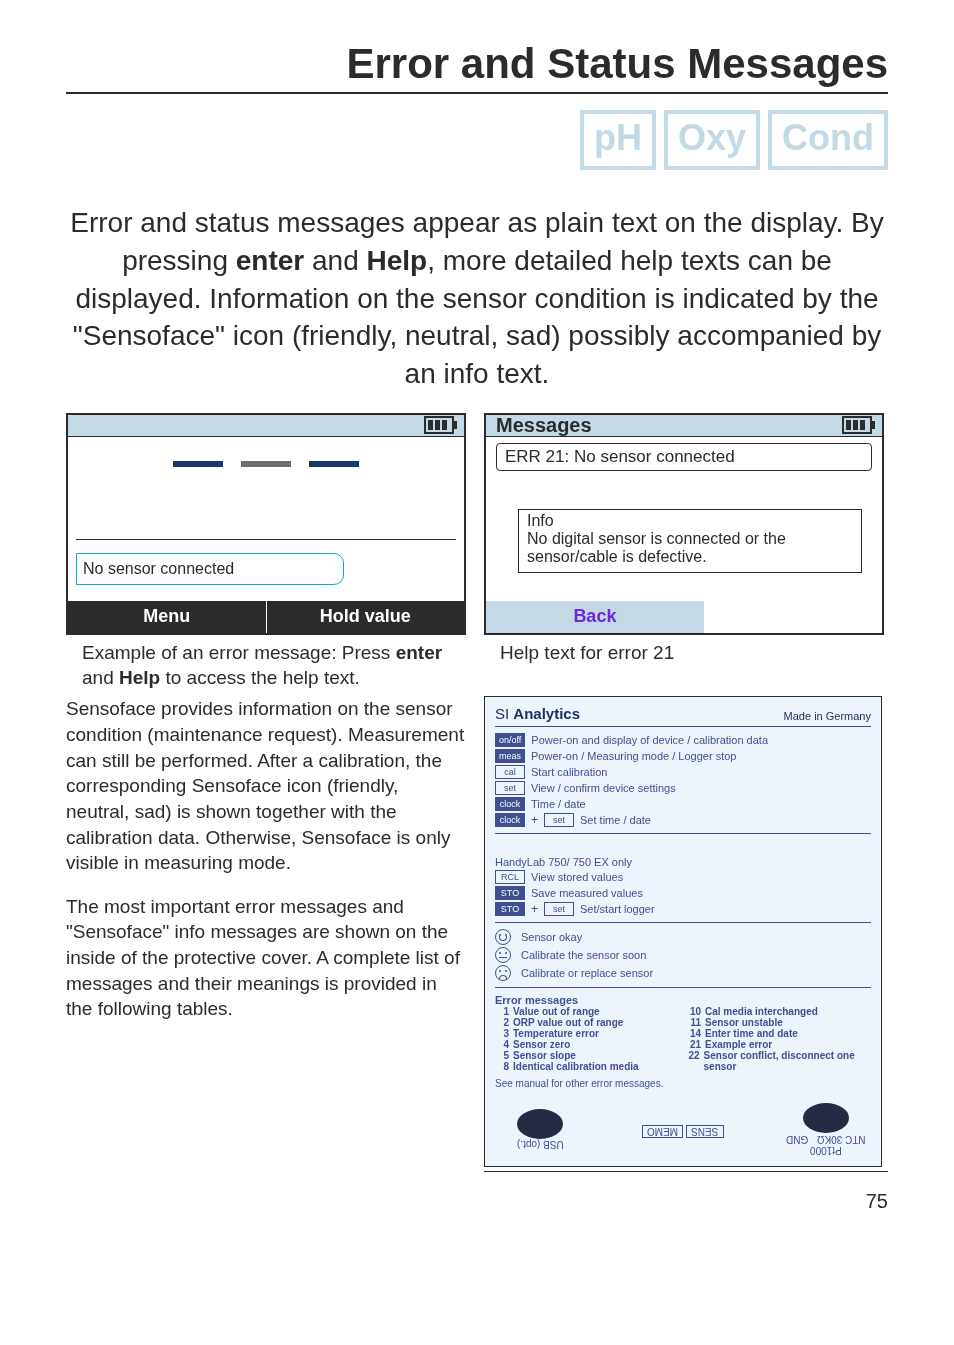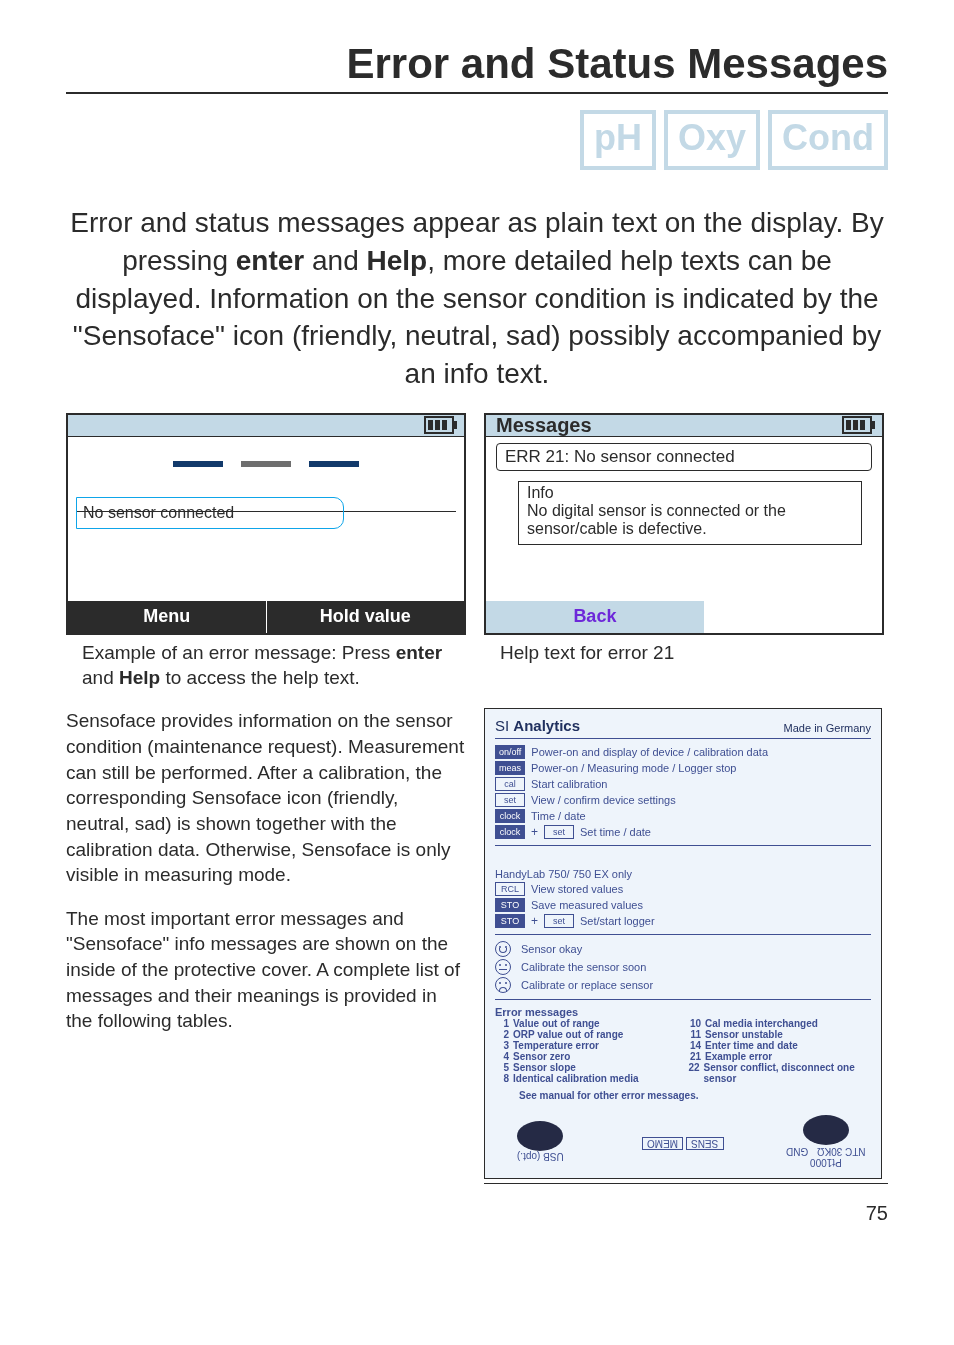--- a/index.html
+++ b/index.html
@@ -113,20 +113,21 @@
   }
   .battery-cells span {
     width: 5px; background: #2b2b2b;
   }
 
   .display-main {
     flex: 1;
     display: flex;
     flex-direction: column;
     padding: 6px 8px 4px 8px;
+    gap: 28px;
   }
   .squint-row {
     display: flex;
     justify-content: center;
     gap: 18px;
     margin-top: 18px;
   }
   .squint {
     width: 50px;
     height: 6px;
@@ -203,21 +204,21 @@
   }
   .softkey-blank {
     flex: 1;
     background: #fff;
   }
 
   
   .caption-row {
     display: flex;
     gap: 18px;
-    margin-bottom: 18px;
+    margin-bottom: 6px;
   }
   .caption {
     width: 400px;
     font-size: 19px;
     line-height: 1.3;
     padding-left: 16px;
     box-sizing: border-box;
     font-weight: 300;
   }
 
@@ -284,21 +285,21 @@
   .mouth { position:absolute; left:3px; right:3px; bottom:3px; height:4px; border:1px solid #3f4f92; border-top:none; border-radius:0 0 8px 8px; }
   .mouth-flat { border:none; border-bottom:1px solid #3f4f92; height:1px; bottom:4px; border-radius:0; }
   .mouth-sad { border:1px solid #3f4f92; border-bottom:none; border-radius:8px 8px 0 0; bottom:0; height:4px; }
 
   .err-grid {
     display:flex; gap:8px; font-size:10px; font-weight:700; color:#3f4f92;
   }
   .err-grid > div { flex:1; }
   .err-grid .row { display:flex; gap:4px; font-weight:700; }
   .err-grid .num { width:14px; text-align:right; }
-  .see-manual { font-size:10px; font-weight:700; margin-top:6px; color:#3f4f92;margin-left:24px;}
+  .see-manual { font-size:10px; font-weight:400; margin-top:6px; color:#3f4f92;}
   .jack-row {
     display:flex; justify-content:space-between; align-items:center; margin-top:14px;
   }
   .jack { width:46px; height:30px; background:#252a45; border-radius:50%; }
   .jack-box { display:flex; flex-direction:column; align-items:center; width:90px; }
   .upside { transform: rotate(180deg); display:inline-block; font-size:10px; color:#3f4f92; }
   .port-chip {
     border:1px solid #3f4f92; padding:0 4px; font-size:10px; color:#3f4f92;
     display:inline-block; margin-top:4px;
   }

